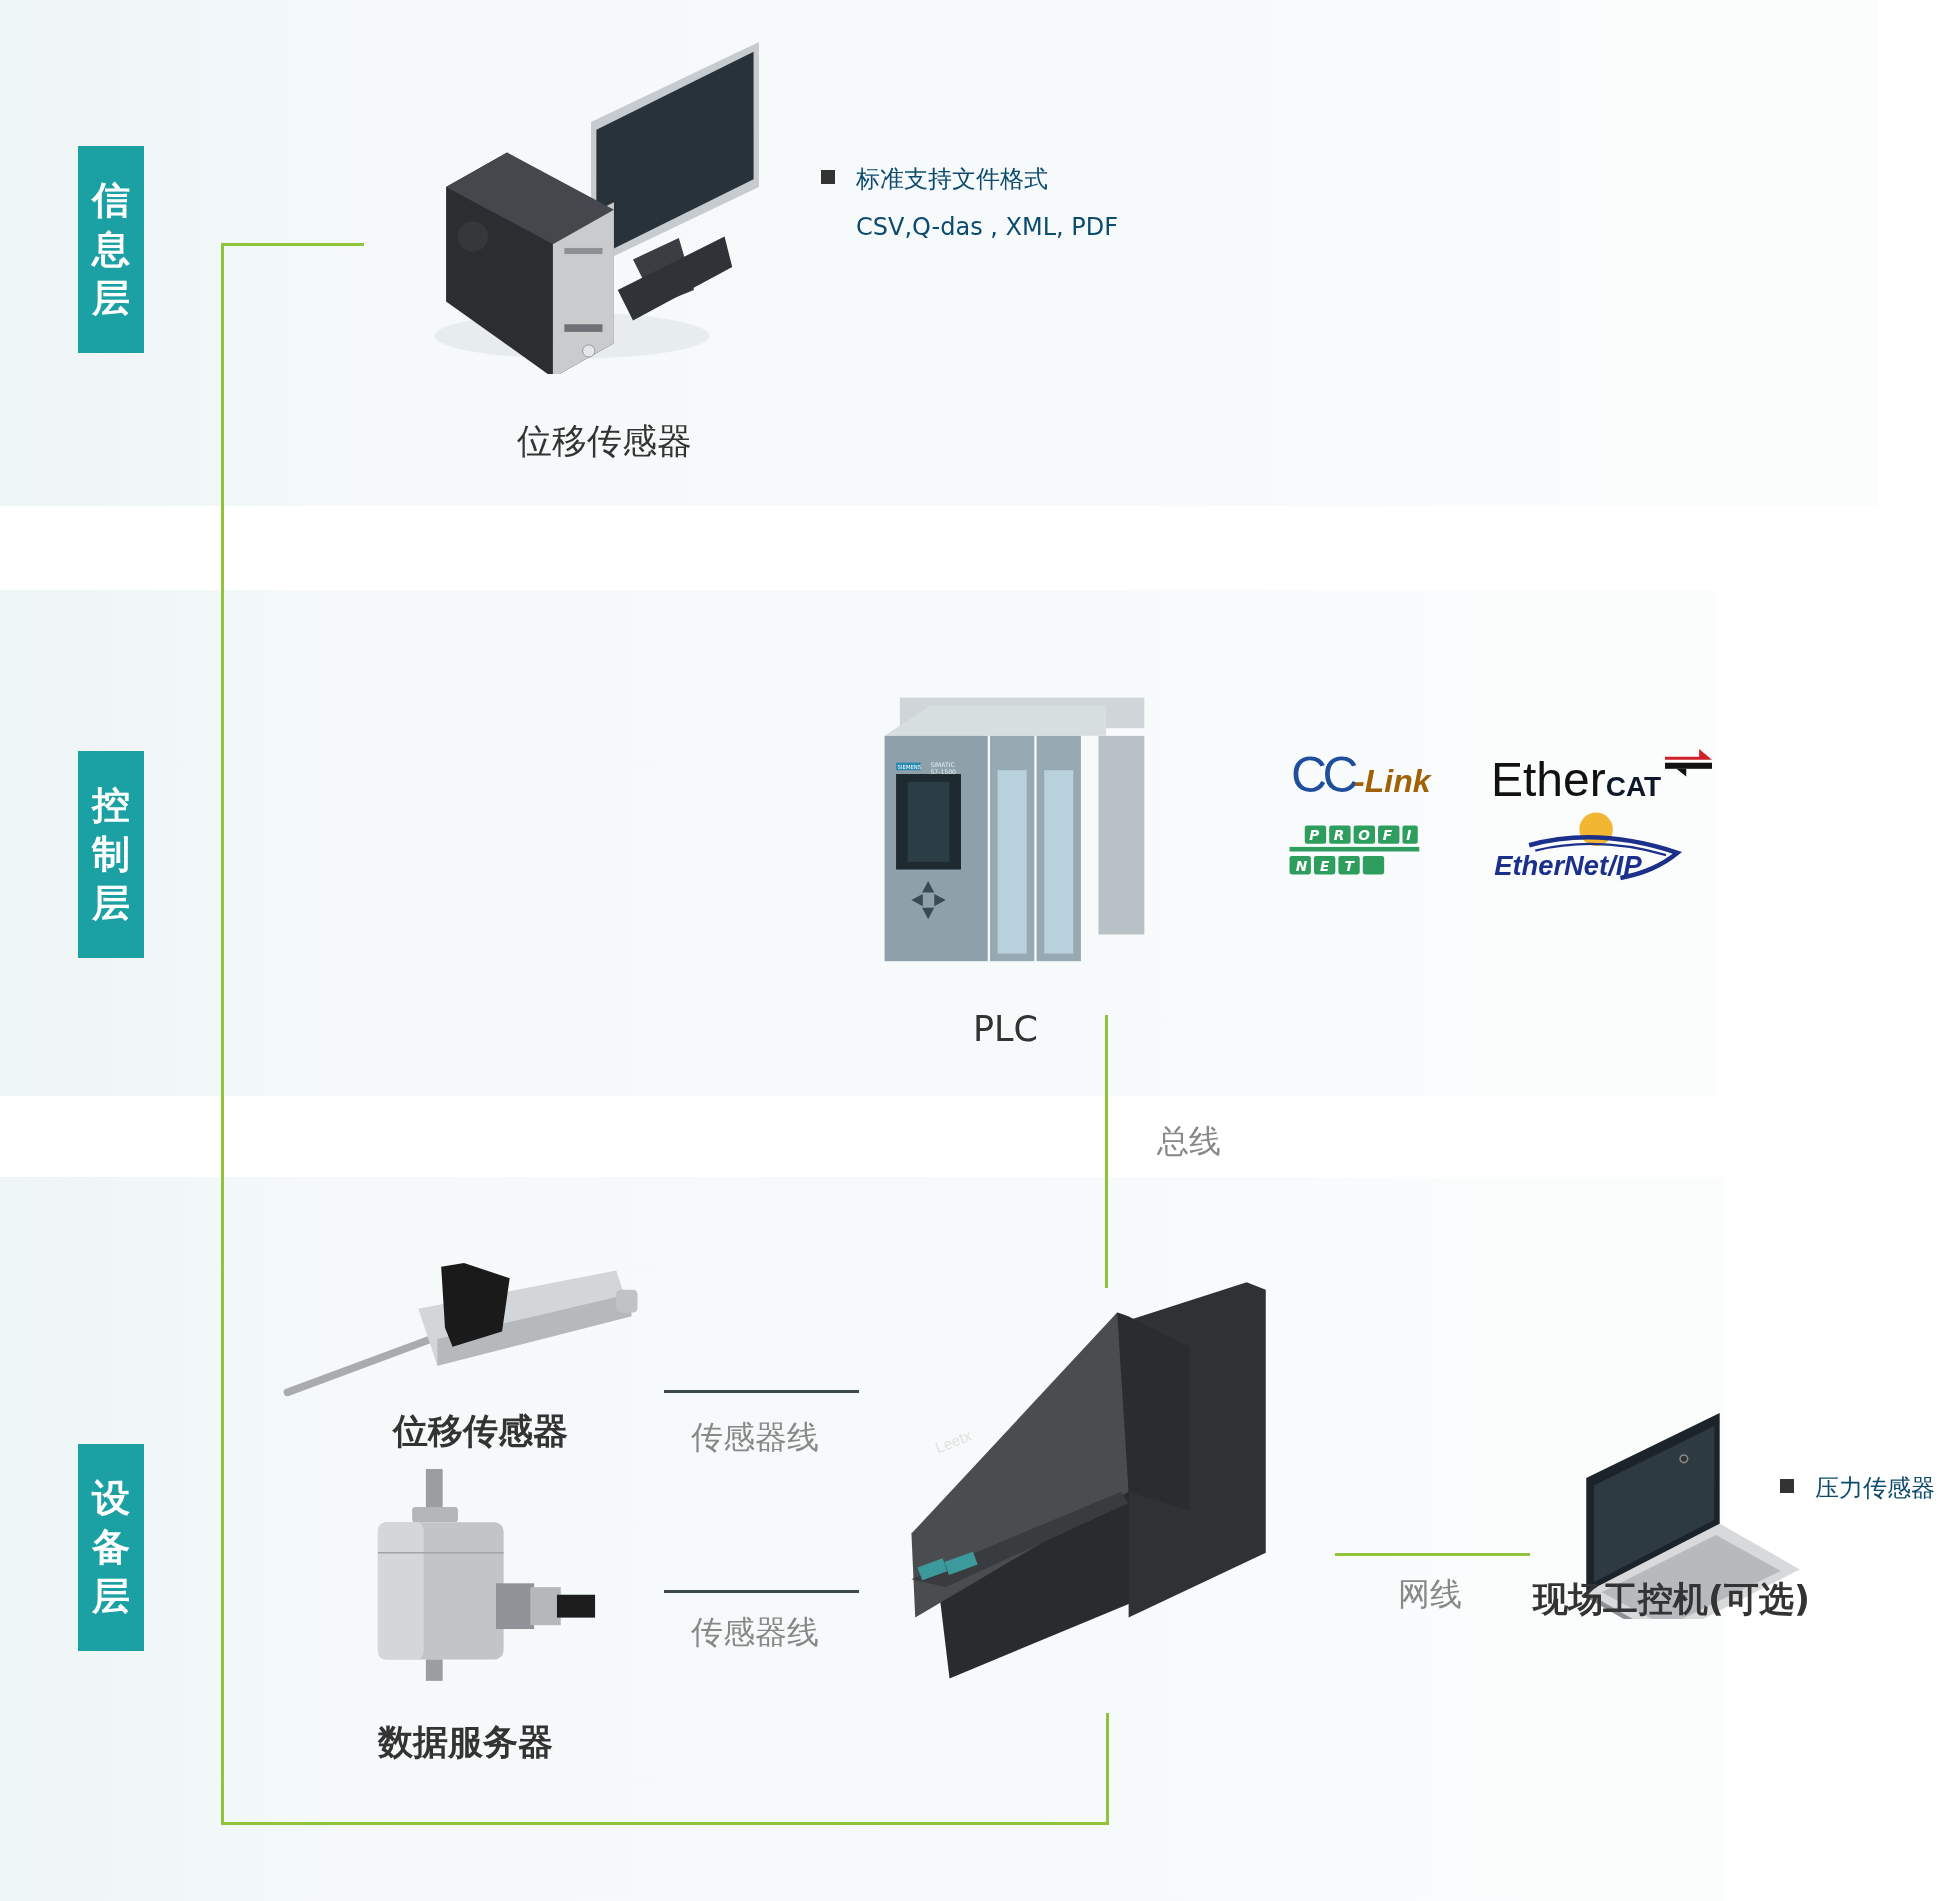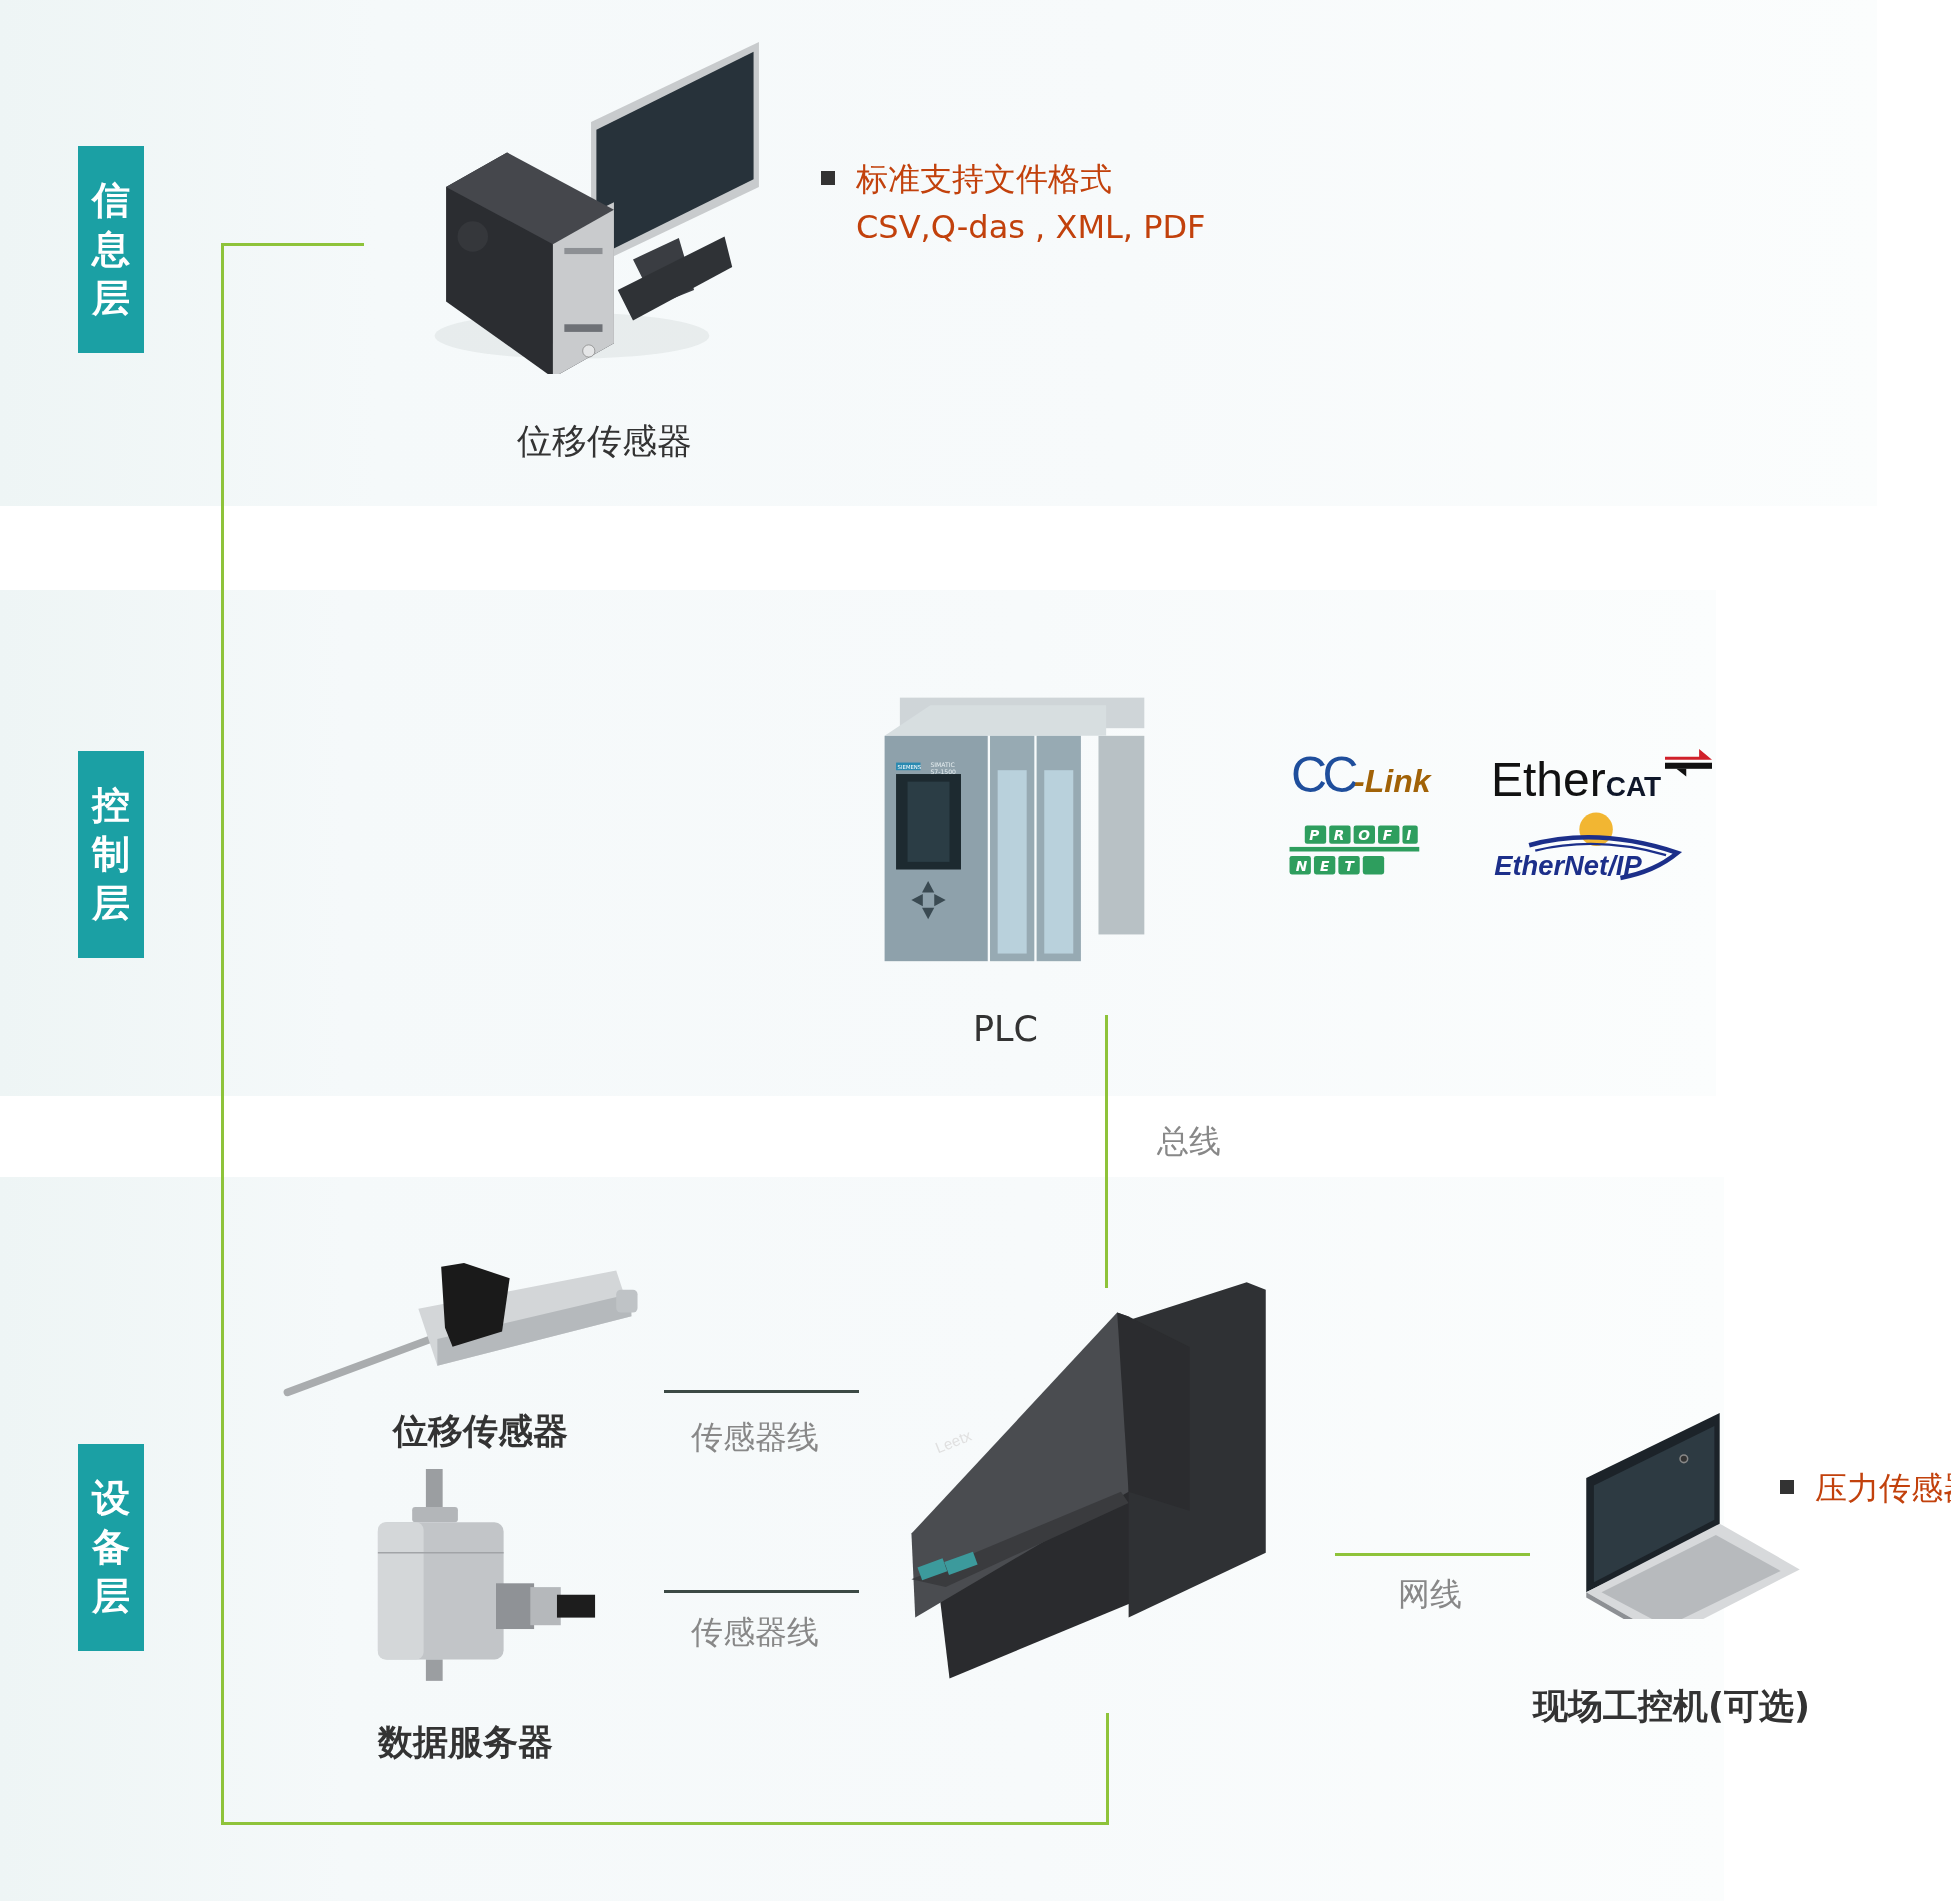--- a/index.html
+++ b/index.html
@@ -11,21 +11,21 @@
   .tag{position:absolute;left:78px;width:66px;background:#1ba0a4;color:#fff;font-weight:bold;font-size:38px;display:flex;flex-direction:column;align-items:center;justify-content:center;line-height:49px;}
   .tag span{display:block;}
   .tag-info{top:146px;height:207px;}
   .tag-ctrl{top:751px;height:207px;}
   .tag-dev{top:1444px;height:207px;}
   .gline{position:absolute;background:#8ec33a;}
   .dline{position:absolute;background:#3c4a45;}
   .label{position:absolute;font-size:35px;color:#333;white-space:nowrap;}
   .label-b{font-weight:bold;}
   .sub{position:absolute;font-size:32px;color:#888;white-space:nowrap;}
-  .bullet{position:absolute;font-size:32px;color:#c2410c;white-space:nowrap;line-height:47px;}
+  .bullet{position:absolute;font-size:24px;color:#0c4a6e;white-space:nowrap;line-height:47px;}
   .bullet .sq{display:inline-block;width:13.7px;height:13.7px;background:#333;margin-right:21.4px;vertical-align:middle;position:relative;top:-3.1px;}
   .logo{position:absolute;white-space:nowrap;}
   svg{display:block;}
 </style>
 </head>
 <body>
 
 <div class="band band-info"></div>
 <div class="band band-ctrl"></div>
 <div class="band band-dev"></div>
@@ -203,14 +203,14 @@
     <polygon points="30,95 188,17 188,140 30,222" fill="#2d3a42"></polygon>
     <circle cx="148" cy="60" r="5" fill="#333" stroke="#888" stroke-width="2"></circle>
     <polygon points="20,235 195,145 300,205 125,295" fill="#d7d9db"></polygon>
     <polygon points="40,235 190,160 275,207 125,280" fill="#b7babd"></polygon>
     <polygon points="20,235 125,295 125,302 20,242" fill="#8d9094"></polygon>
   </svg>
 </div>
 <div class="bullet" style="left:1780px;top:1465px;">
   <span class="sq"></span><span>压力传感器</span>
 </div>
-<div class="label label-b" style="left:1533px;top:1683px;">现场工控机(可选)</div>
+<div class="label label-b" style="left:1533px;top:1576px;">现场工控机(可选)</div>
 
 
 </body></html>

